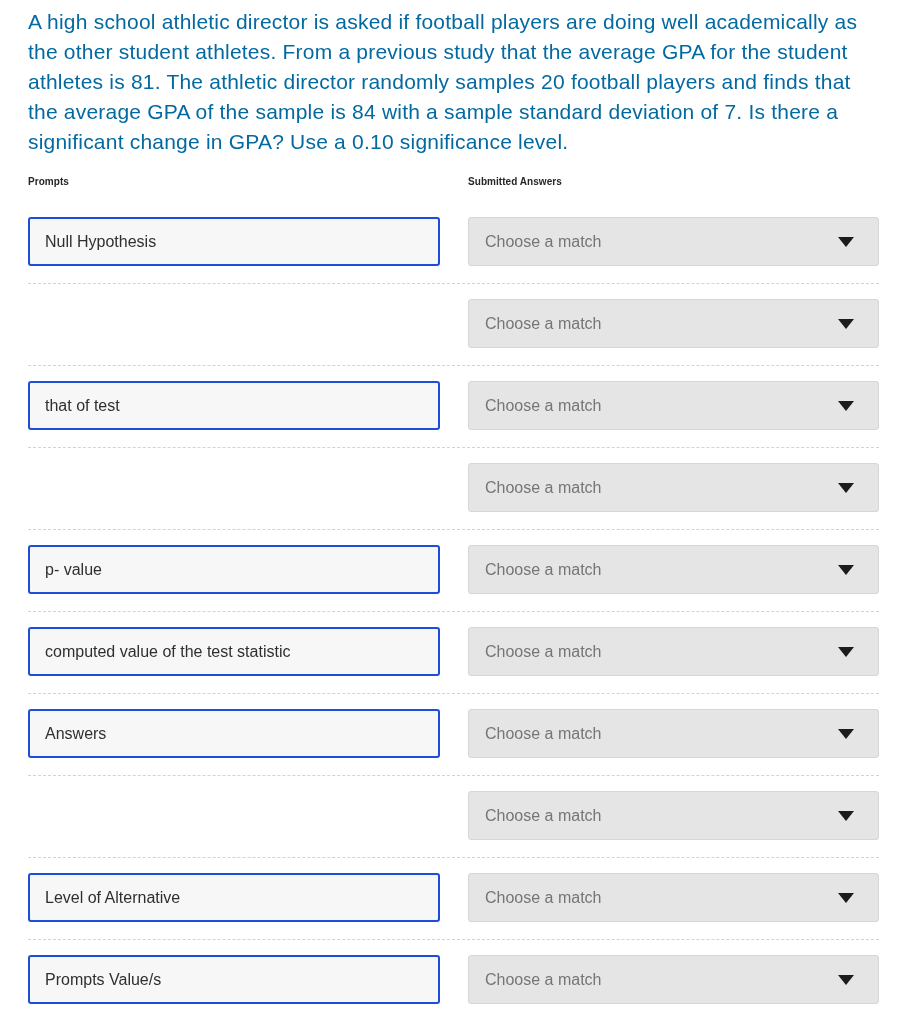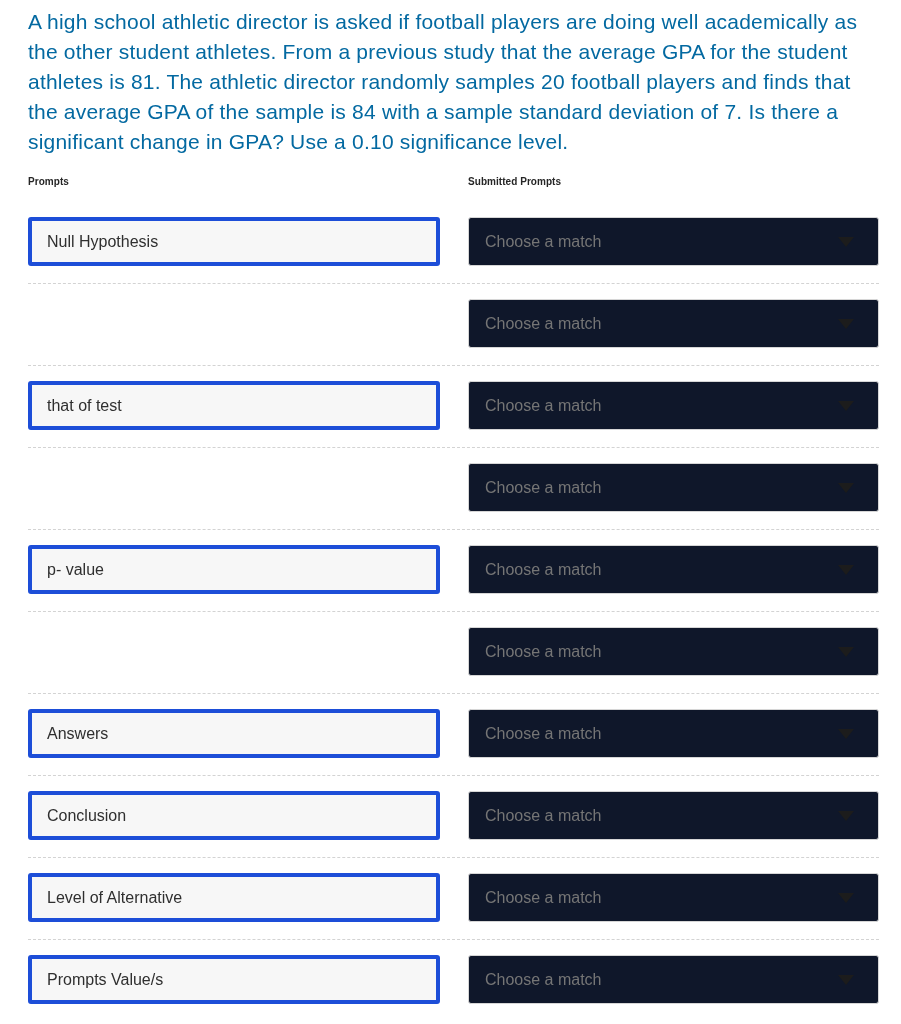--- a/index.html
+++ b/index.html
@@ -65,41 +65,41 @@
   }
 
   .prompt-box {
     position: absolute;
     left: 28px;
     top: 5px;
     width: 412px;
     height: 49px;
     box-sizing: border-box;
     background: #f7f7f7;
-    border: 4px solid #1d4ed8;
+    border: 2px solid #1d4ed8;
     border-radius: 3px;
     display: flex;
     align-items: center;
     padding: 0 15px;
   }
   .prompt-text {
     font-size: 16px;
     color: #2f2f2f;
     line-height: 1.2;
     white-space: nowrap;
   }
 
   .answer-select {
     position: absolute;
     left: 468px;
     top: 5px;
     width: 411px;
     height: 49px;
     box-sizing: border-box;
-    background: #0f172a;
+    background: #e5e5e5;
     border: 1px solid #d6d6d6;
     border-radius: 3px;
     display: flex;
     align-items: center;
     padding: 0 14px 0 16px;
     cursor: pointer;
   }
   .answer-placeholder {
     flex: 1 1 auto;
     font-size: 16px;
@@ -127,21 +127,21 @@
   }
   .match-row:last-child .row-divider { display: none; }
 </style>
 </head>
 <body>
 
 <div class="question-stem">A high school athletic director is asked if football players are doing well academically as the other student athletes. From a previous study that the average GPA for the student athletes is 81. The athletic director randomly samples 20 football players and finds that the average GPA of the sample is 84 with a sample standard deviation of 7. Is there a significant change in GPA? Use a 0.10 significance level.</div>
 
 <div class="columns-header">
   <div class="col-head prompts">Prompts</div>
-  <div class="col-head answers">Submitted Prompts</div>
+  <div class="col-head answers">Submitted Answers</div>
 </div>
 
 <div class="match-list" id="match-list">
     <div class="match-row">
       <div class="row-inner">
         <div class="prompt-box">
           <span class="prompt-text">Null Hypothesis</span>
         </div>
         <div class="answer-select">
           <span class="answer-placeholder">Choose a match</span>
@@ -187,20 +187,23 @@
         </div>
         <div class="answer-select">
           <span class="answer-placeholder">Choose a match</span>
           <span class="chevron-down"></span>
         </div>
       </div>
       <div class="row-divider"></div>
     </div>
     <div class="match-row">
       <div class="row-inner">
+        <div class="prompt-box">
+          <span class="prompt-text">computed value of the test statistic</span>
+        </div>
         <div class="answer-select">
           <span class="answer-placeholder">Choose a match</span>
           <span class="chevron-down"></span>
         </div>
       </div>
       <div class="row-divider"></div>
     </div>
     <div class="match-row">
       <div class="row-inner">
         <div class="prompt-box">
@@ -208,23 +211,20 @@
         </div>
         <div class="answer-select">
           <span class="answer-placeholder">Choose a match</span>
           <span class="chevron-down"></span>
         </div>
       </div>
       <div class="row-divider"></div>
     </div>
     <div class="match-row">
       <div class="row-inner">
-        <div class="prompt-box">
-          <span class="prompt-text">Conclusion</span>
-        </div>
         <div class="answer-select">
           <span class="answer-placeholder">Choose a match</span>
           <span class="chevron-down"></span>
         </div>
       </div>
       <div class="row-divider"></div>
     </div>
     <div class="match-row">
       <div class="row-inner">
         <div class="prompt-box">

